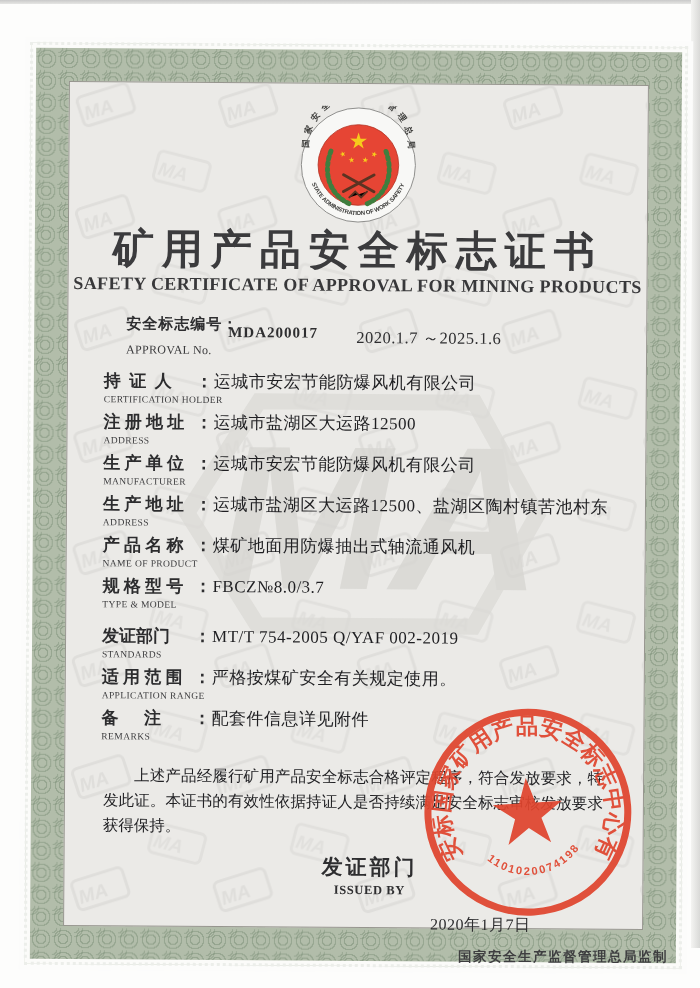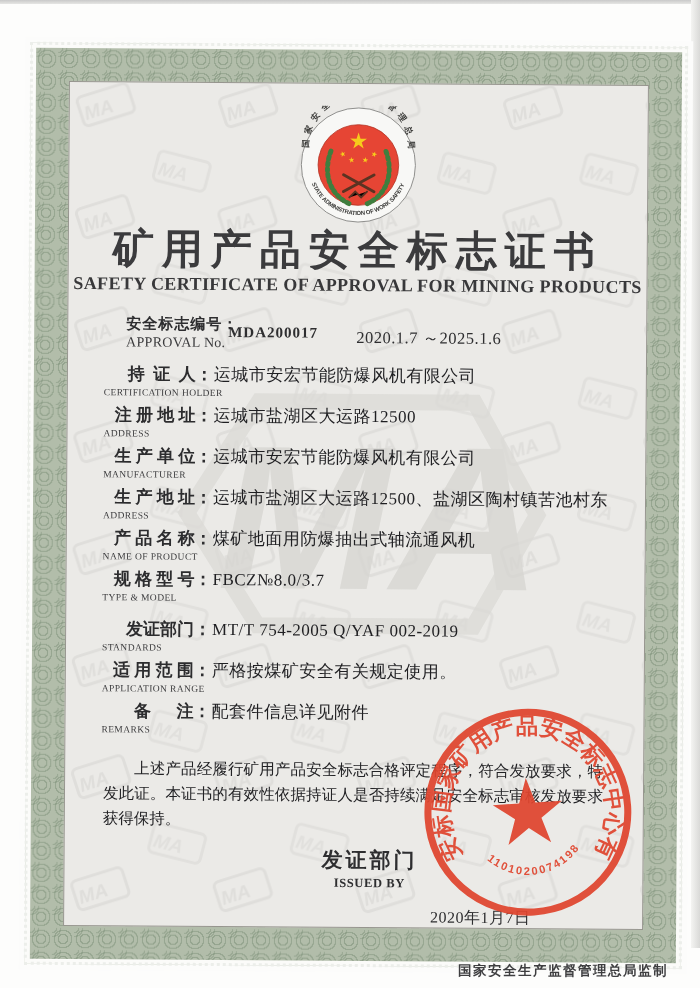--- a/index.html
+++ b/index.html
@@ -36,44 +36,44 @@
   .title{
     text-align:center;font-size:41px;font-weight:bold;color:#3b3b3d;
     letter-spacing:8px;margin-top:5px;line-height:1.05;white-space:nowrap;
   }
   .subtitle{
     text-align:center;font-size:18px;font-weight:bold;color:#38383a;
     letter-spacing:.4px;margin-top:3px;white-space:nowrap;
   }
   .approval-row{display:flex;align-items:flex-start;padding:20px 0 0 58px;}
   .ap-cn{font-size:15px;font-weight:bold;white-space:pre;letter-spacing:1px;}
-  .ap-en{font-size:14px;color:#3b3b3d;letter-spacing:.3px;margin-top:1px;white-space:nowrap;}
+  .ap-en{font-size:12px;color:#3b3b3d;letter-spacing:.3px;margin-top:9px;white-space:nowrap;}
   .ap-col1{width:102px;}
   .ap-val1{width:122px;font-size:15px;letter-spacing:1px;padding-top:9px;font-weight:bold;}
   .ap-col2{width:112px;margin-left:30px;}
   .ap-val2{font-size:16.5px;letter-spacing:.5px;padding-top:11px;margin-left:6px;white-space:nowrap;}
   .fields{padding:12px 0 0 36px;}
   .field{margin-bottom:5px;}
   .field.gap-before{margin-top:14px;}
   .f-line{font-size:17px;line-height:23px;white-space:nowrap;}
-  .f-label{display:inline-block;width:92px;font-weight:bold;white-space:pre;color:#2c2c2e;text-align:right;}
+  .f-label{display:inline-block;width:92px;font-weight:bold;white-space:pre;color:#2c2c2e;}
   .f-colon{display:inline-block;width:18px;font-weight:bold;}
   .f-value{font-size:17px;letter-spacing:.5px;color:#1f1f22;}
   .f-en{font-size:9.5px;color:#3b3b3d;letter-spacing:.4px;line-height:12px;margin-top:1px;}
   .declaration{
     margin:20px 40px 0 38px;font-size:15.5px;line-height:1.62;
     text-indent:2em;color:#222225;text-align:justify;
   }
   .issued{ text-align:center;margin-top:14px;transform:translateX(16px);}
   .issued-cn{font-size:21px;font-weight:bold;letter-spacing:3px;}
   .issued-en{font-size:12.5px;font-weight:bold;letter-spacing:.6px;margin-top:2px;}
   .issue-date{margin:16px 0 0 366px;font-size:16px;letter-spacing:.5px;position:relative;z-index:1;white-space:nowrap;}
   .seal{position:absolute;left:356px;top:620px;width:214px;height:214px;z-index:5;opacity:.93;pointer-events:none;transform:rotate(-4deg);}
   .supervised{
-    position:absolute;right:32px;bottom:8px;font-size:13.5px;font-weight:bold;
+    position:absolute;right:32px;bottom:22px;font-size:13.5px;font-weight:bold;
     color:#3e3e40;letter-spacing:1.5px;white-space:nowrap;margin-left:28px;
   }
 </style>
 </head>
 <body>
 
 <div class="scan-top"></div>
 <div class="scan-right"></div>
 
 <div class="cert">

